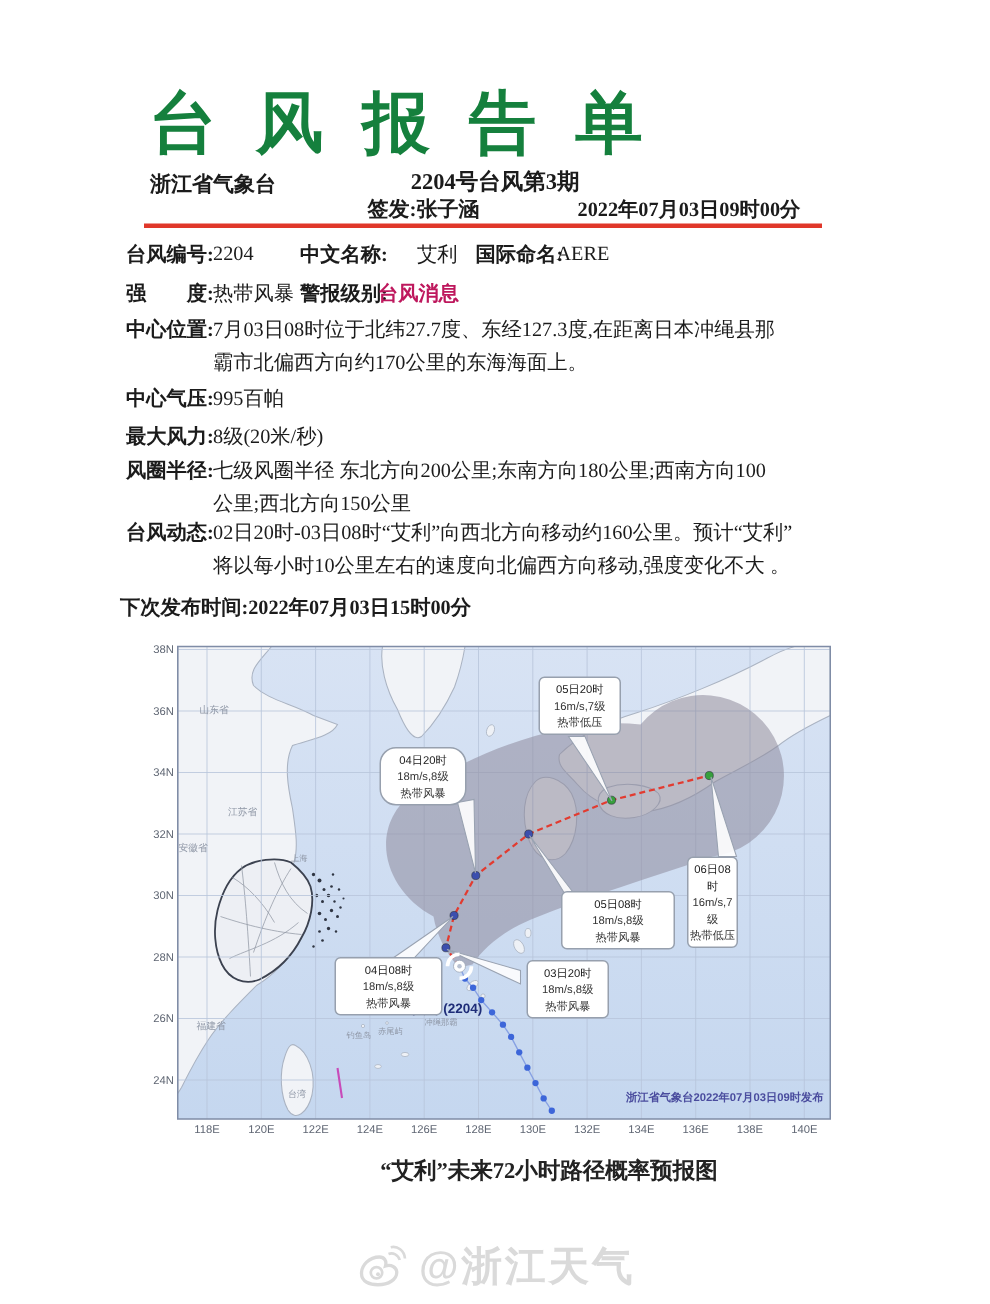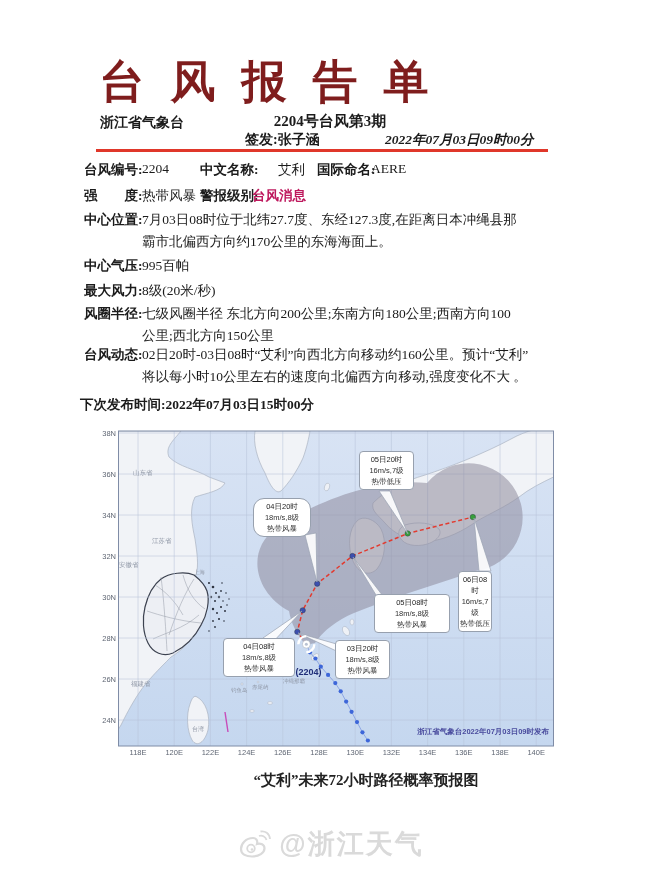--- a/index.html
+++ b/index.html
@@ -1,21 +1,21 @@
 <!DOCTYPE html>
 <html><head>
 <meta charset="utf-8">
 <style>
   html,body{margin:0;padding:0;background:#fff;}
   #page{position:relative;width:660px;height:869px;background:#ffffff;overflow:hidden;
         font-family:"Liberation Serif","DejaVu Serif",serif;color:#1b1b1b;}
   .abs{position:absolute;}
   
   #doc-title{left:0;top:52px;width:528px;text-align:center;font-size:45px;font-weight:bold;
-             color:#7f1d1d;letter-spacing:26px;padding-left:26px;box-sizing:border-box;white-space:nowrap;}
+             color:#15803d;letter-spacing:26px;padding-left:26px;box-sizing:border-box;white-space:nowrap;}
   #doc-subtitle{left:0;top:112px;width:660px;text-align:center;font-size:15px;font-weight:bold;}
   .hdr{font-size:14px;font-weight:bold;white-space:nowrap;}
   #red-rule{left:96px;top:149px;width:452px;height:3px;background:#e0372a;}
   
   .f-label{position:absolute;font-size:13.5px;font-weight:bold;white-space:nowrap;}
   .f-value{position:absolute;font-size:13.5px;white-space:nowrap;}
   .red-text{color:#be185d;font-weight:bold;}
   
   #map-wrap{left:95px;top:425px;width:462px;height:332px;}
   #map-svg{position:absolute;left:0;top:0;}
@@ -43,21 +43,21 @@
 </style>
 </head>
 <body>
 
 <div id="page">
 
   <div class="abs" id="doc-title">台风报告单</div>
   <div class="abs" id="doc-subtitle">2204号台风第3期</div>
   <div class="abs hdr" style="left:100px;top:114px;">浙江省气象台</div>
   <div class="abs hdr" style="left:245px;top:131px;">签发:张子涵</div>
-  <div class="abs hdr" style="left:385px;top:131px;font-size:13.5px;font-style:italic;">2022年07月03日09时00分</div>
+  <div class="abs hdr" style="left:385px;top:131px;font-size:13.5px;">2022年07月03日09时00分</div>
   <div class="abs" id="red-rule"></div>
 
   <span class="f-label" style="left:84px;top:161px;">台风编号:</span>
   <span class="f-value" style="left:142px;top:161px;">2204</span>
   <span class="f-label" style="left:200px;top:161px;">中文名称:</span>
   <span class="f-value" style="left:252px;top:161px;padding-left:26px;">艾利</span>
   <span class="f-label" style="left:317px;top:161px;">国际命名:</span>
   <span class="f-value" style="left:371px;top:161px;">AERE</span>
 
   <span class="f-label" style="left:84px;top:187px;text-align:right;">强　　度:</span>
@@ -234,21 +234,21 @@
           <text x="21" y="51.5" class="tick" text-anchor="end">36N</text>
           <text x="21" y="92.5" class="tick" text-anchor="end">34N</text>
           <text x="21" y="133.5" class="tick" text-anchor="end">32N</text>
           <text x="21" y="174.5" class="tick" text-anchor="end">30N</text>
           <text x="21" y="215.5" class="tick" text-anchor="end">28N</text>
           <text x="21" y="256.5" class="tick" text-anchor="end">26N</text>
           <text x="21" y="297.5" class="tick" text-anchor="end">24N</text>
         </g>
     </svg>
 
-    <div class="callout" style="left:240px;top:215px;width:55px;">
+    <div class="callout" style="left:256px;top:215px;width:55px;">
       <div class="c-time">03日20时</div>
       <div>18m/s,8级</div>
       <div>热带风暴</div>
     </div>
     <div class="callout" style="left:128px;top:213px;width:72px;">
       <div class="c-time">04日08时</div>
       <div>18m/s,8级</div>
       <div>热带风暴</div>
     </div>
     <div class="callout" style="left:158px;top:73px;width:58px;border-radius:11px;">

